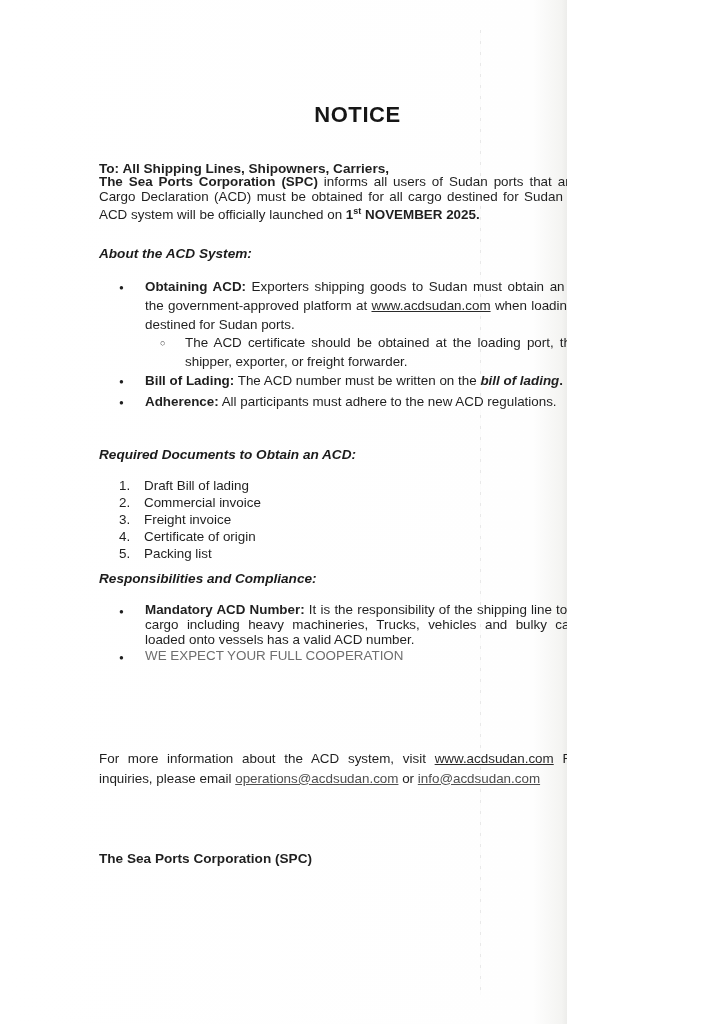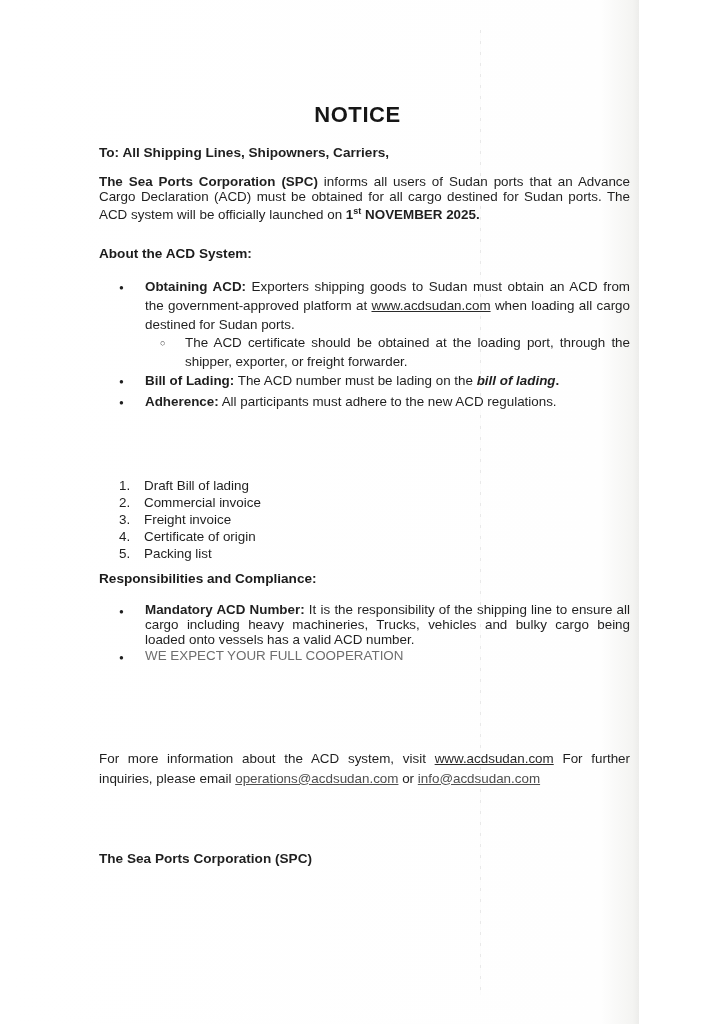--- a/index.html
+++ b/index.html
@@ -1,18 +1,18 @@
 <!DOCTYPE html>
 <html><head>
 <meta charset="utf-8">
 <style>
   html, body { margin: 0; padding: 0; background: #ffffff; }
   .page {
     position: relative;
-    width: 639px;
+    width: 567px;
     height: 1024px;
     background: linear-gradient(to right, #ffffff 0%, #fefefe 94%, #f4f4f2 99%, #ededeb 100%);
     font-family: "Liberation Sans", "DejaVu Sans", sans-serif;
     color: #1f1f1f;
     font-size: 13.4px;
     overflow: hidden;
   }
   .crease {
     position: absolute;
     left: 480px;
@@ -37,21 +37,21 @@
     width: 715px;
     margin: 0;
     text-align: center;
     font-size: 22px;
     font-weight: 700;
     letter-spacing: 0.6px;
     color: #161616;
   }
   .to-line {
     position: absolute;
-    top: 145px;
+    top: 161px;
     left: 99px;
     margin: 0;
     font-weight: 700;
     font-size: 13.6px;
   }
   .para { margin: 0; text-align: justify; line-height: 15px; }
   .intro {
     position: absolute;
     top: 174px;
     left: 99px;
@@ -63,20 +63,21 @@
     vertical-align: 5px;
     letter-spacing: 0;
   }
   .sec-heading {
     position: absolute;
     left: 99px;
     margin: 0;
     font-size: 13.6px;
     font-weight: 700;
     color: #1b1b1b;
+    font-style: italic;
   }
   .h-about { top: 246px; }
   .h-required { top: 447px; }
   .h-resp { top: 571px; }
 
   .list { position: absolute; left: 99px; width: 531px; }
   .about-list { top: 278px; }
   .resp-list { top: 602px; }
   .resp-list .li-text { line-height: 15px; }
   .resp-list .li { margin-bottom: 1px; }
@@ -141,28 +142,29 @@
     <div class="li l1">
       <span class="marker"></span>
       <div class="li-text"><span class="bold">Obtaining ACD:</span><span> Exporters shipping goods to Sudan must obtain an ACD from the government-approved platform at </span><span class="link">www.acdsudan.com</span><span> when loading all cargo destined for Sudan ports.</span></div>
     </div>
     <div class="li l2">
       <span class="marker"></span>
       <div class="li-text">The ACD certificate should be obtained at the loading port, through the shipper, exporter, or freight forwarder.</div>
     </div>
     <div class="li l1">
       <span class="marker"></span>
-      <div class="li-text"><span class="bold">Bill of Lading:</span><span> The ACD number must be lading on the </span><span class="bolditalic">bill of lading</span><span class="bold">.</span></div>
+      <div class="li-text"><span class="bold">Bill of Lading:</span><span> The ACD number must be written on the </span><span class="bolditalic">bill of lading</span><span class="bold">.</span></div>
     </div>
     <div class="li l1">
       <span class="marker"></span>
       <div class="li-text"><span class="bold">Adherence:</span><span> All participants must adhere to the new ACD regulations.</span></div>
     </div>
   </div>
 
+  <h2 class="sec-heading h-required">Required Documents to Obtain an ACD:</h2>
 
   <div class="required-list">
     <div class="num-li">
       <span class="num">1.</span>
       <span>Draft Bill of lading</span>
     </div>
     <div class="num-li">
       <span class="num">2.</span>
       <span>Commercial invoice</span>
     </div>

